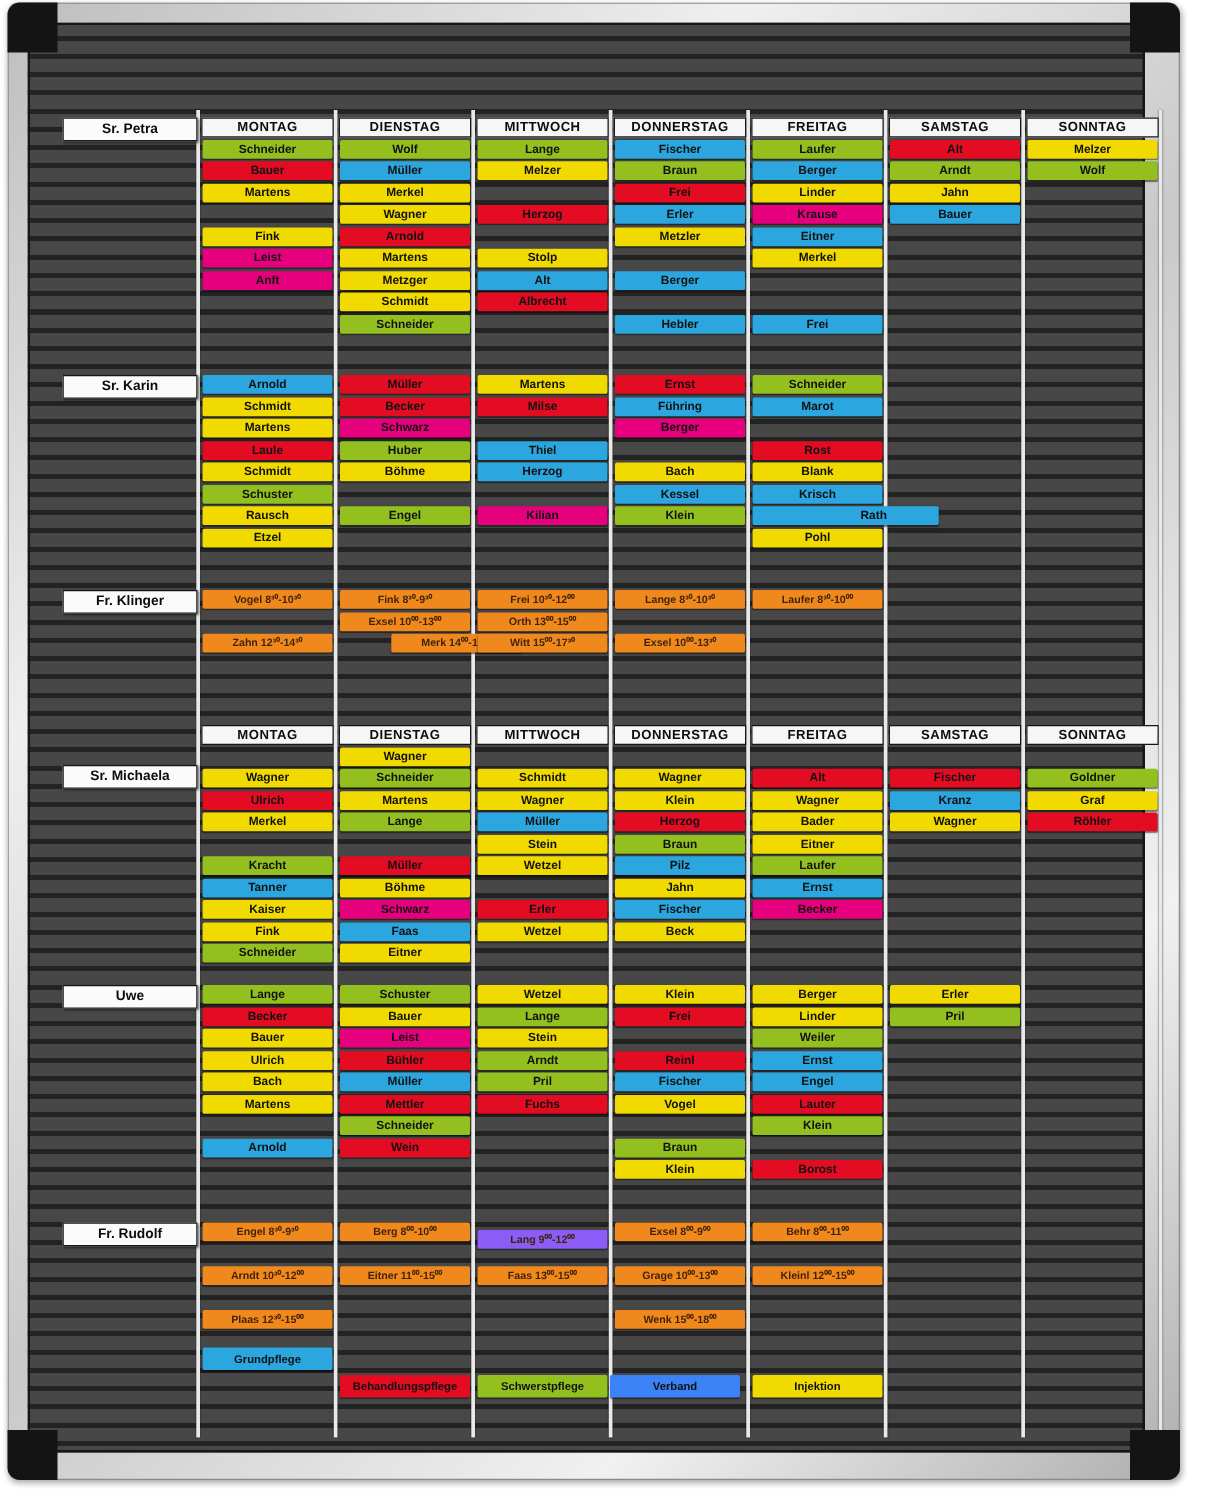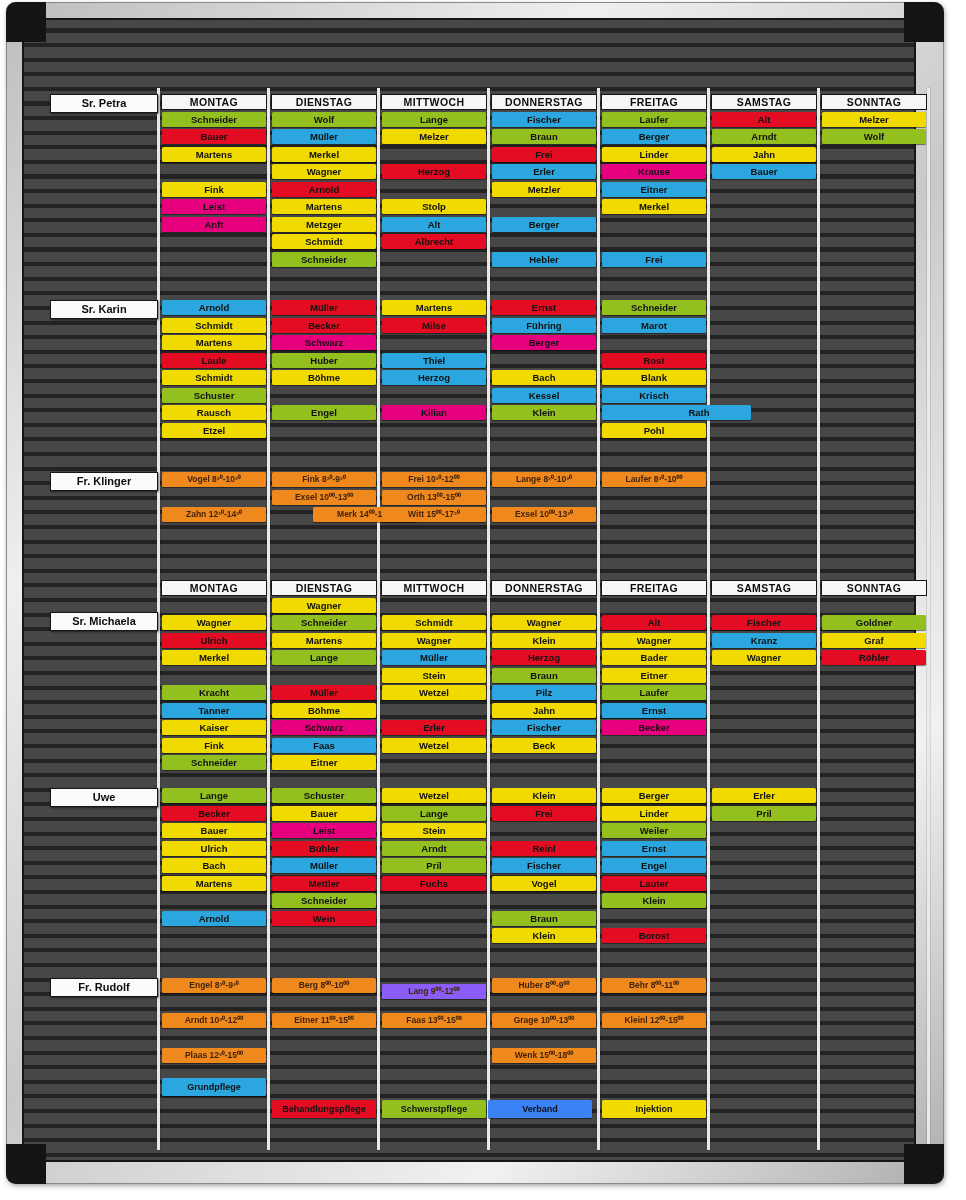--- a/index.html
+++ b/index.html
@@ -241,21 +241,21 @@
     <div class="card" style="left: 712px; top: 788px; background: rgb(240, 218, 0);">Erler</div>
     <div class="card" style="left: 712px; top: 805.5px; background: rgb(147, 192, 31);">Pril</div>
     <div class="rlabel" style="left: 50px; top: 978px;">Fr. Rudolf</div>
     <div class="card time" style="left: 162px; top: 978px; background: rgb(240, 137, 29);">Engel 8³⁰-9³⁰</div>
     <div class="card time" style="left: 162px; top: 1013px; background: rgb(240, 137, 29);">Arndt 10³⁰-12⁰⁰</div>
     <div class="card time" style="left: 162px; top: 1048px; background: rgb(240, 137, 29);">Plaas 12³⁰-15⁰⁰</div>
     <div class="card time" style="left: 272px; top: 978px; background: rgb(240, 137, 29);">Berg 8⁰⁰-10⁰⁰</div>
     <div class="card time" style="left: 272px; top: 1013px; background: rgb(240, 137, 29);">Eitner 11⁰⁰-15⁰⁰</div>
     <div class="card time" style="left: 382px; top: 984px; background: #8b5cf6;">Lang 9⁰⁰-12⁰⁰</div>
     <div class="card time" style="left: 382px; top: 1013px; background: rgb(240, 137, 29);">Faas 13⁰⁰-15⁰⁰</div>
-    <div class="card time" style="left: 492px; top: 978px; background: rgb(240, 137, 29);">Huber 8⁰⁰-9⁰⁰</div>
+    <div class="card time" style="left: 492px; top: 978px; background: rgb(240, 137, 29);">Exsel 8⁰⁰-9⁰⁰</div>
     <div class="card time" style="left: 492px; top: 1013px; background: rgb(240, 137, 29);">Grage 10⁰⁰-13⁰⁰</div>
     <div class="card time" style="left: 492px; top: 1048px; background: rgb(240, 137, 29);">Wenk 15⁰⁰-18⁰⁰</div>
     <div class="card time" style="left: 602px; top: 978px; background: rgb(240, 137, 29);">Behr 8⁰⁰-11⁰⁰</div>
     <div class="card time" style="left: 602px; top: 1013px; background: rgb(240, 137, 29);">Kleinl 12⁰⁰-15⁰⁰</div>
     <div class="card legend" style="left: 162px; top: 1078px; background: rgb(43, 166, 223);">Grundpflege</div>
     <div class="card legend" style="left: 272px; top: 1100px; background: rgb(227, 12, 35);">Behandlungspflege</div>
     <div class="card legend" style="left: 382px; top: 1100px; background: rgb(147, 192, 31);">Schwerstpflege</div>
     <div class="card legend" style="left: 488px; top: 1100px; background: #3b82f6;">Verband</div>
     <div class="card legend" style="left: 602px; top: 1100px; background: rgb(240, 218, 0);">Injektion</div>
   </div>

